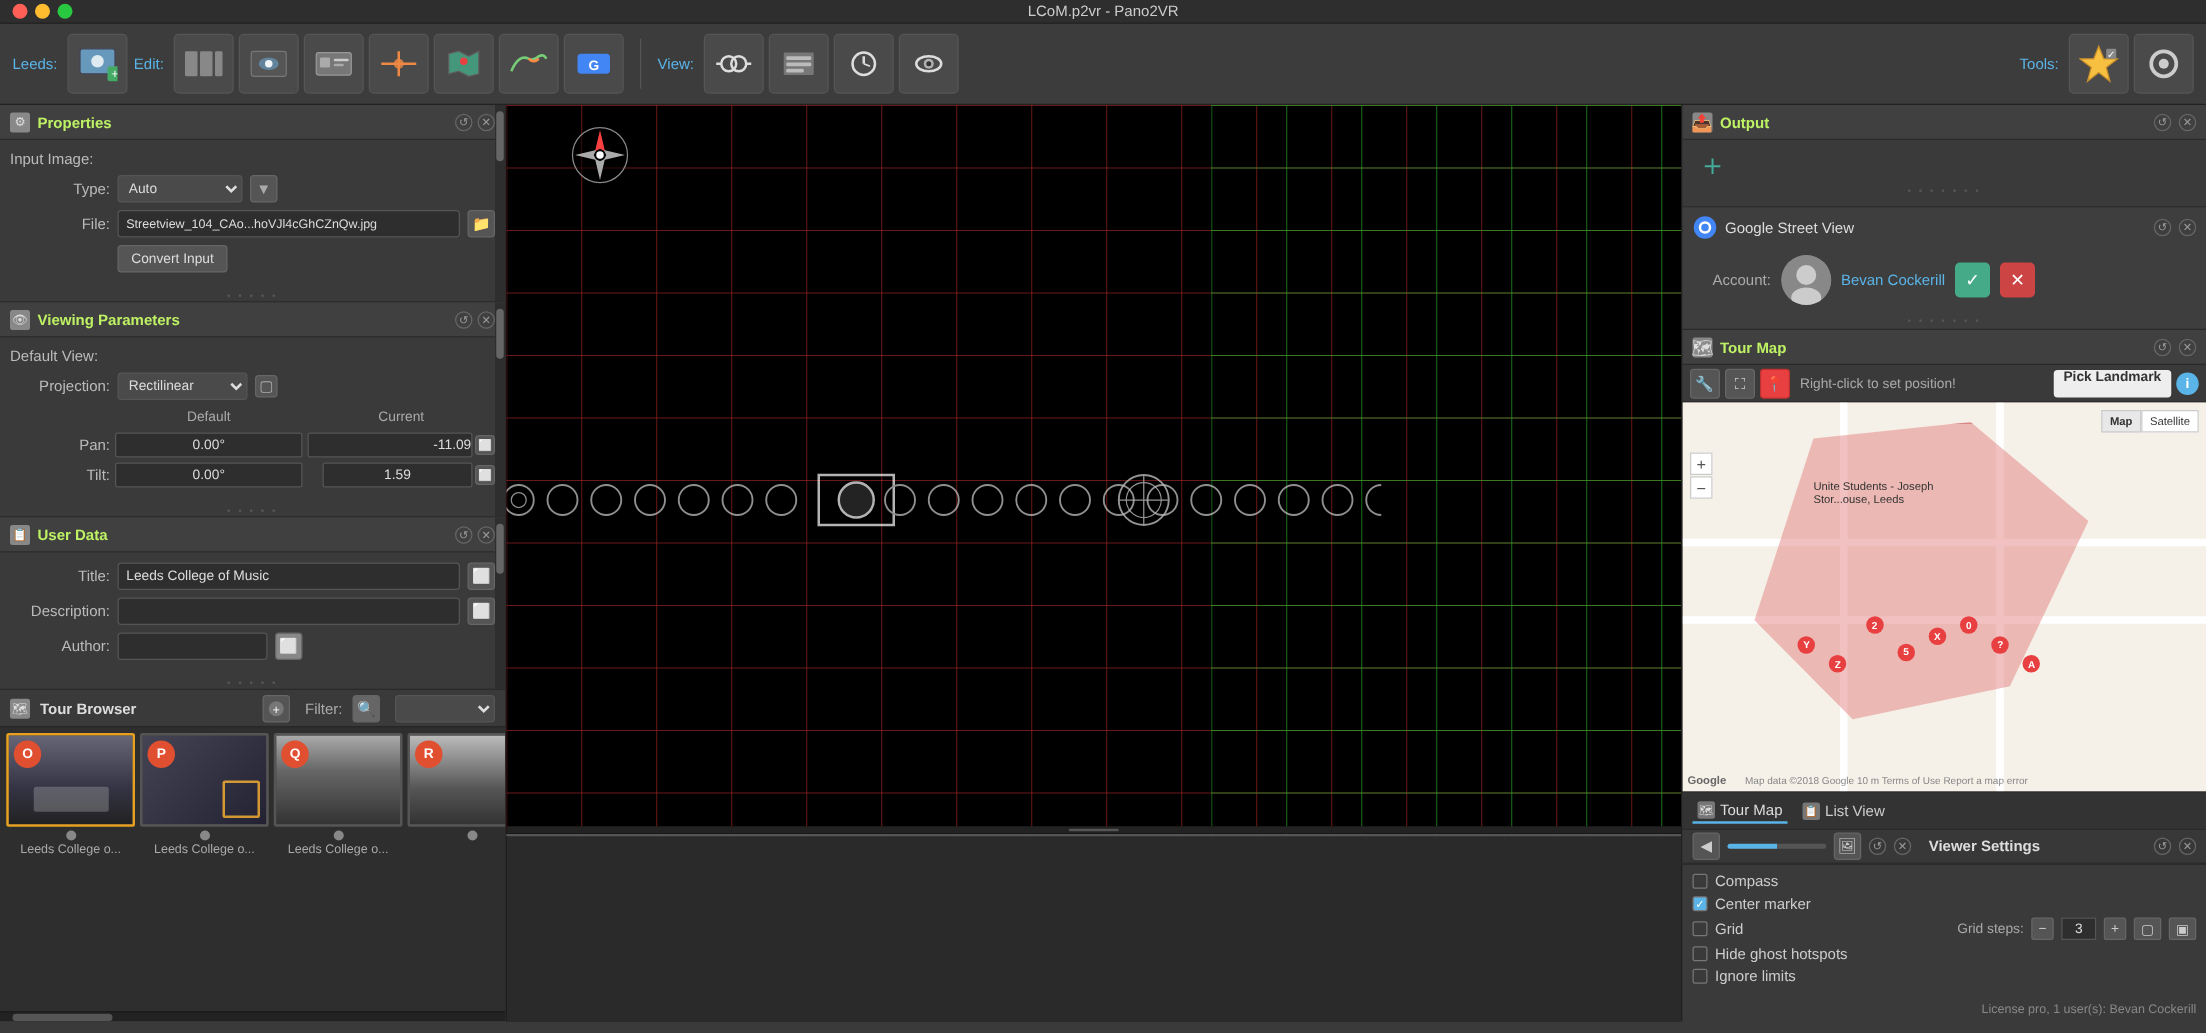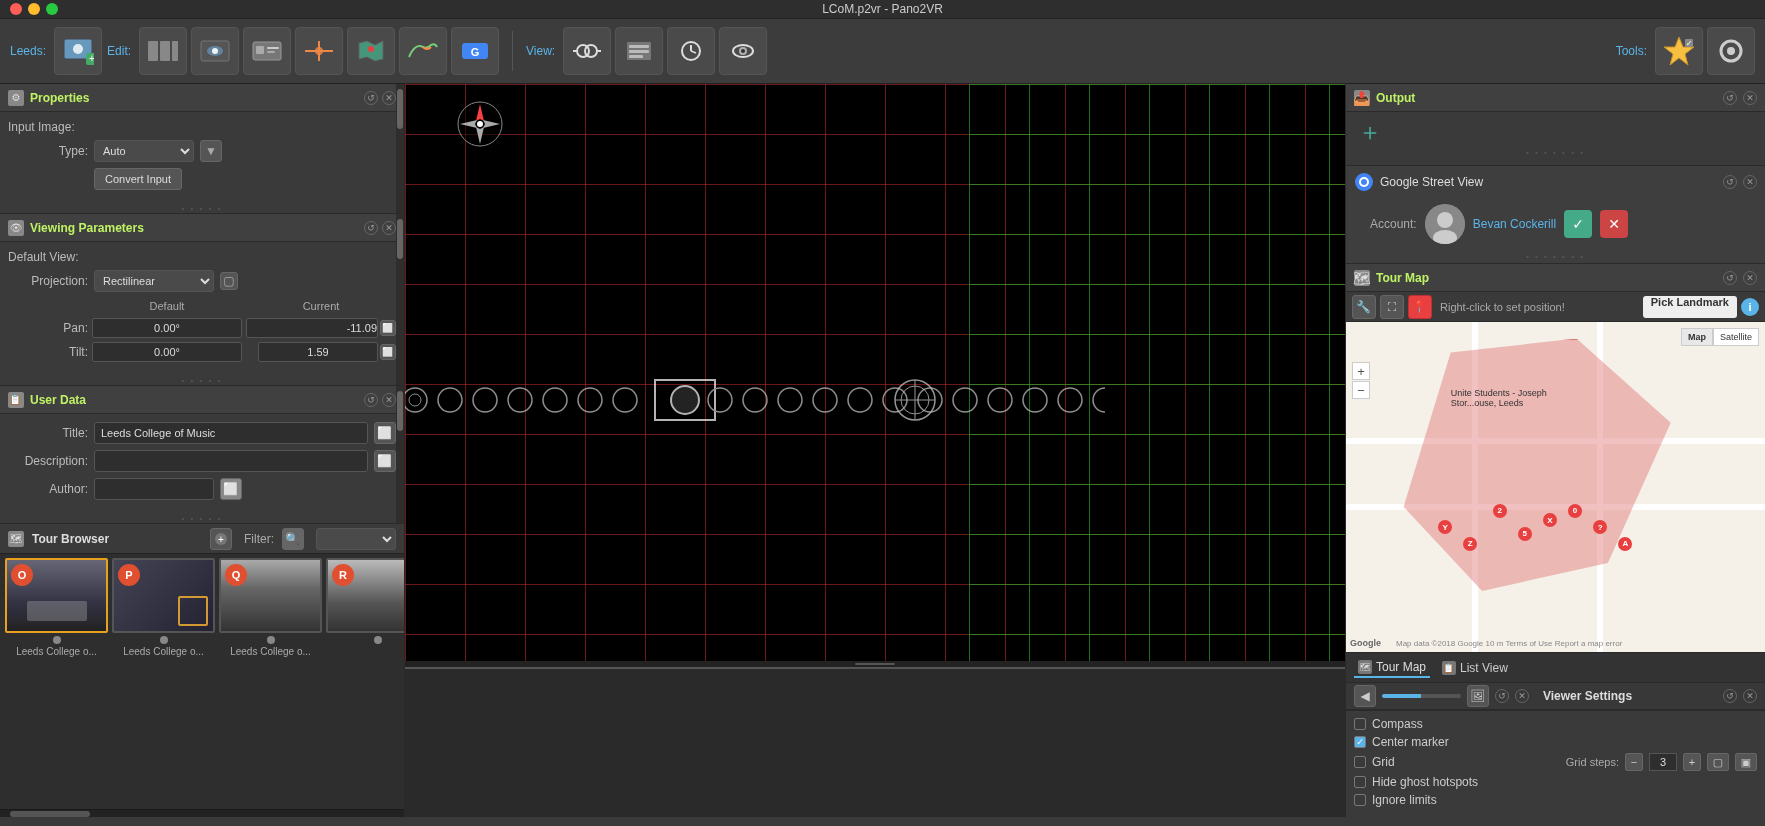--- a/index.html
+++ b/index.html
@@ -896,20 +896,25 @@
           <span class="field-label-left">Input Image:</span>
         </div>
         <div class="field-row">
           <span class="field-label">Type:</span>
           <select class="field-select">
             <option>Auto</option>
           </select>
           <div class="field-icon-btn">▼</div>
         </div>
         <div class="field-row">
+          <span class="field-label">File:</span>
+          <input type="text" class="field-input" style="font-size: 10px;" value="Streetview_104_CAo...hoVJl4cGhCZnQw.jpg">
+          <div class="field-icon-btn">📁</div>
+        </div>
+        <div class="field-row">
           <div style="width:80px"></div>
           <button class="field-btn">Convert Input</button>
         </div>
       </div>
       <div class="dots-sep">• • • • •</div>
       <div class="panel-scrollbar">
         <div class="panel-scrollbar-thumb"></div>
       </div>
     </div>
 
@@ -921,21 +926,21 @@
           <div class="panel-ctrl-btn">↺</div>
           <div class="panel-ctrl-btn">✕</div>
         </div>
       </div>
       <div class="panel-body">
         <div class="field-row">
           <span class="field-label-left">Default View:</span>
         </div>
         <div class="field-row">
           <span class="field-label">Projection:</span>
-          <select class="field-select" style="width:120px;">
+          <select class="field-select" style="width:104px;">
             <option>Rectilinear</option>
           </select>
           <div class="field-icon-btn" style="width:18px;height:18px;">▢</div>
         </div>
         <div style="display:grid; grid-template-columns: 80px 1fr 1fr; gap:4px; margin-bottom:6px;">
           <div></div>
           <div class="vp-col-header">Default</div>
           <div class="vp-col-header">Current</div>
           <span class="field-label" style="text-align:right; line-height:20px;">Pan:</span>
           <input class="vp-input" type="text" value="0.00°" style="">
@@ -1265,15 +1270,16 @@
       <div class="viewer-setting-row">
         <div class="vs-checkbox"></div>
         <span class="vs-label">Hide ghost hotspots</span>
       </div>
       <div class="viewer-setting-row">
         <div class="vs-checkbox"></div>
         <span class="vs-label">Ignore limits</span>
       </div>
     </div>
 
+    <div class="license-text">License pro, 1 user(s): Bevan Cockerill</div>
   </div>
 
 </div>
 
 </body></html>

